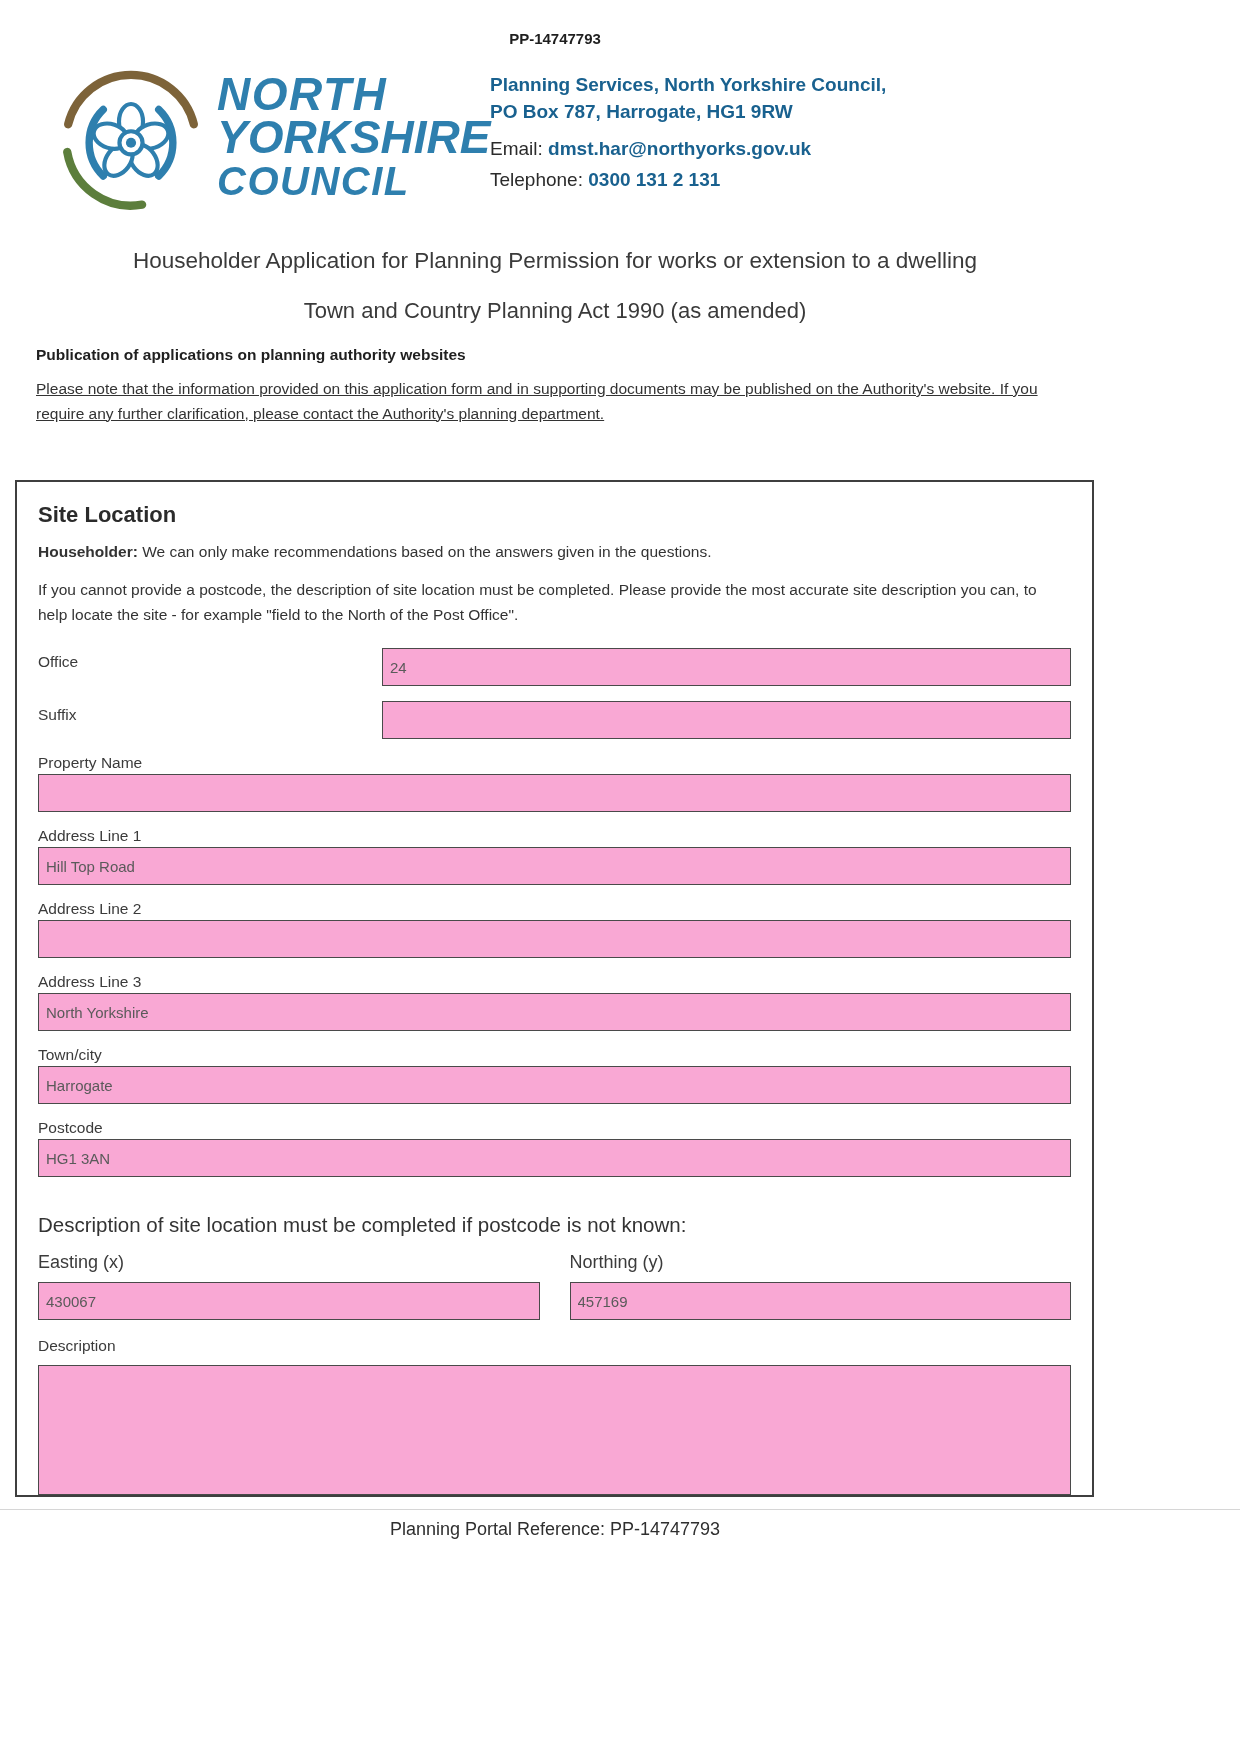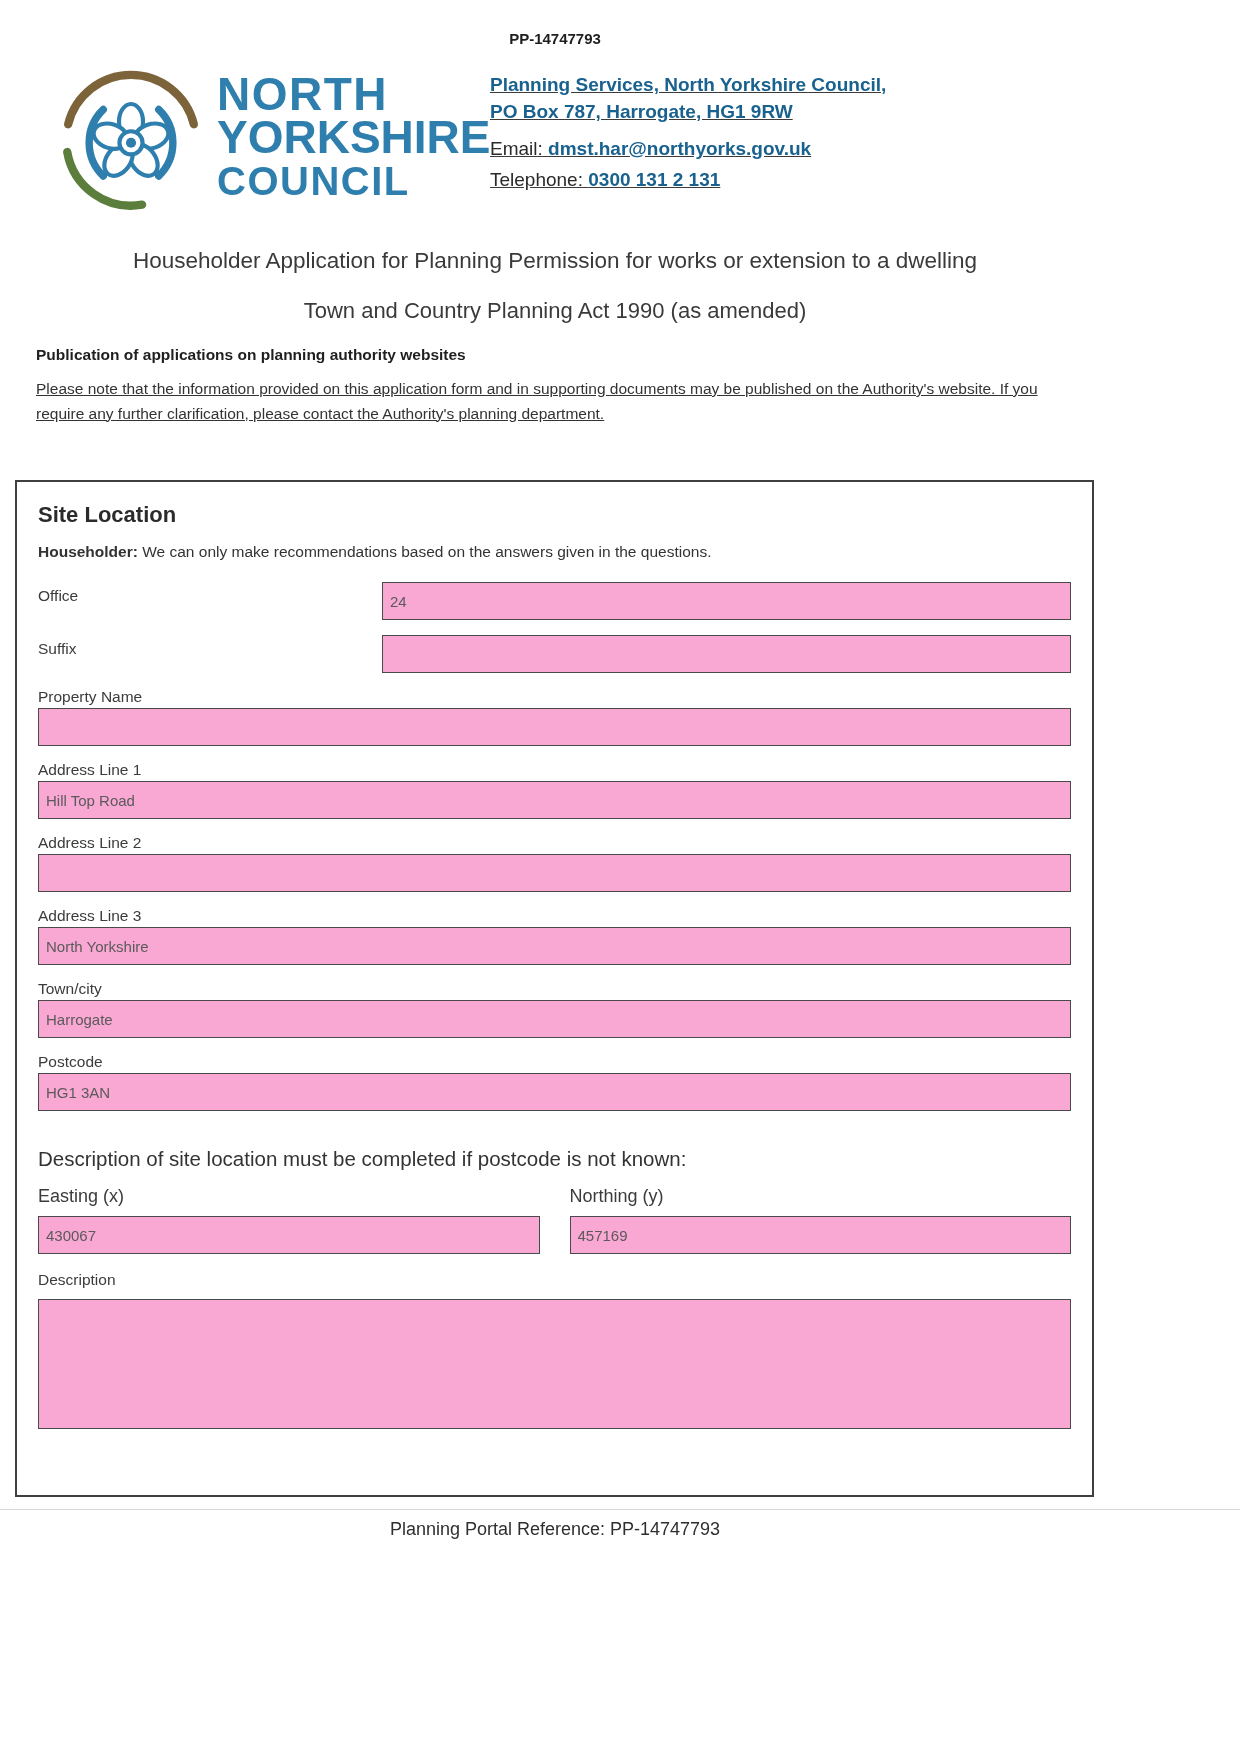--- a/index.html
+++ b/index.html
@@ -4,25 +4,25 @@
 <style>
   html,body{margin:0;padding:0;}
   body{width:1240px;background:#ffffff;font-family:"Liberation Sans",sans-serif;color:#3b3b3b;}
   .page{position:relative;width:1240px;height:1754px;overflow:hidden;background:#fff;}
 
   .ref-top{width:1110px;padding-top:30px;text-align:center;font-size:15px;font-weight:bold;color:#1f1f1f;}
 
   .header{position:relative;height:148px;margin-top:20px;}
   .logo{position:absolute;left:55px;top:0;display:flex;align-items:flex-start;}
   .logo svg{width:152px;height:146px;}
-  .logo-text{margin-left:10px;padding-top:6px;display:flex;flex-direction:column;color:#2e7fae;font-weight:bold;}
+  .logo-text{margin-left:10px;padding-top:6px;display:flex;flex-direction:column;color:#2e7fae;font-weight:bold;font-style:italic;}
   .logo-l1{font-size:46px;line-height:43px;letter-spacing:1.5px;}
   .logo-l2{font-size:46px;line-height:43px;}
   .logo-l3{font-size:40px;line-height:44px;letter-spacing:1.5px;}
-  .contact{position:absolute;left:490px;top:4px;font-size:19px;text-decoration:underline;}
+  .contact{position:absolute;left:490px;top:4px;font-size:19px;}
   .contact-bold{color:#19618f;font-weight:bold;line-height:27px;}
   .contact-row{margin-top:13px;color:#2b2b2b;}
   .contact-row.phone{margin-top:9px;}
   .blue-link{color:#19618f;font-weight:bold;text-decoration:none;cursor:pointer;}
 
   .title-main{width:1110px;margin-top:33px;text-align:center;font-size:22.5px;font-weight:400;color:#3a3a3a;}
   .title-sub{width:1110px;margin-top:24px;text-align:center;font-size:22px;font-weight:400;color:#3a3a3a;}
 
   .pub-heading{margin:22px 0 0 36px;font-size:15.5px;font-weight:bold;color:#1f1f1f;}
   .pub-body{margin:13px 0 0 36px;width:1032px;font-size:15.5px;line-height:24.5px;color:#333;text-decoration:underline;}
@@ -106,20 +106,21 @@
   <div class="pub-heading">Publication of applications on planning authority websites</div>
   <div class="pub-body">Please note that the information provided on this application form and in supporting documents may be published on the Authority's website. If you require any further clarification, please contact the Authority's planning department.</div>
 
   <div class="section-box">
     <div class="box-heading">Site Location</div>
 
     <div class="disclaimer">
       <strong>Householder:</strong><span> We can only make recommendations based on the answers given in the questions.</span>
     </div>
 
+    <div class="intro">If you cannot provide a postcode, the description of site location must be completed. Please provide the most accurate site description you can, to help locate the site - for example "field to the North of the Post Office".</div>
 
     <div class="row-inline">
       <label class="f-label">Office</label>
       <input type="text" value="24" style="">
     </div>
 
     <div class="row-inline tight">
       <label class="f-label">Suffix</label>
       <input type="text" value="" style="">
     </div>

